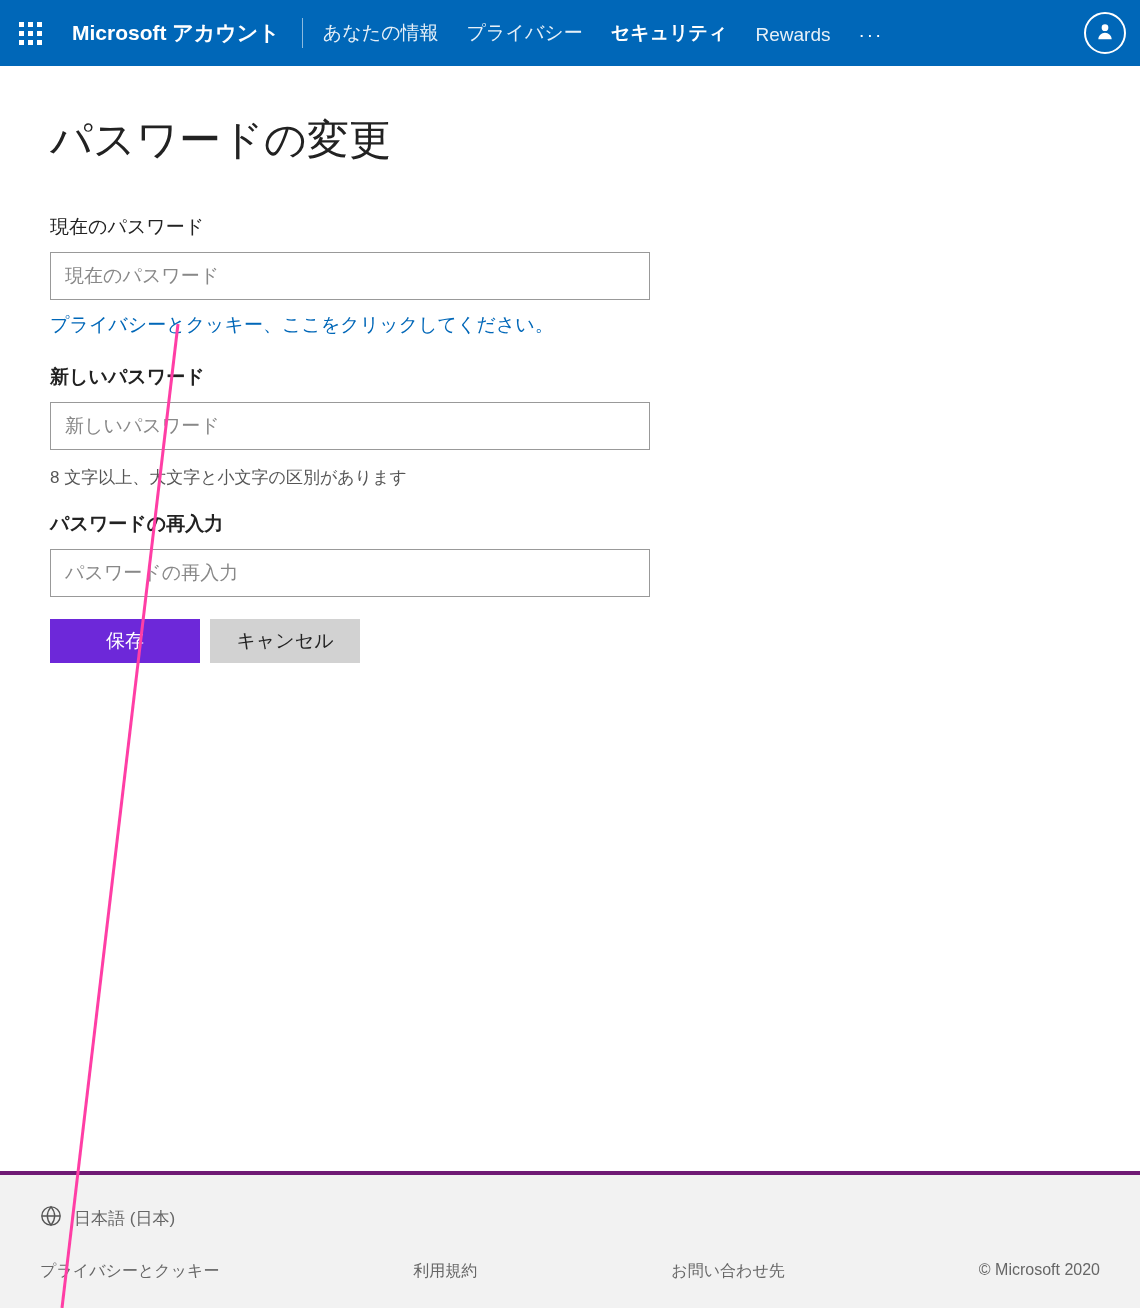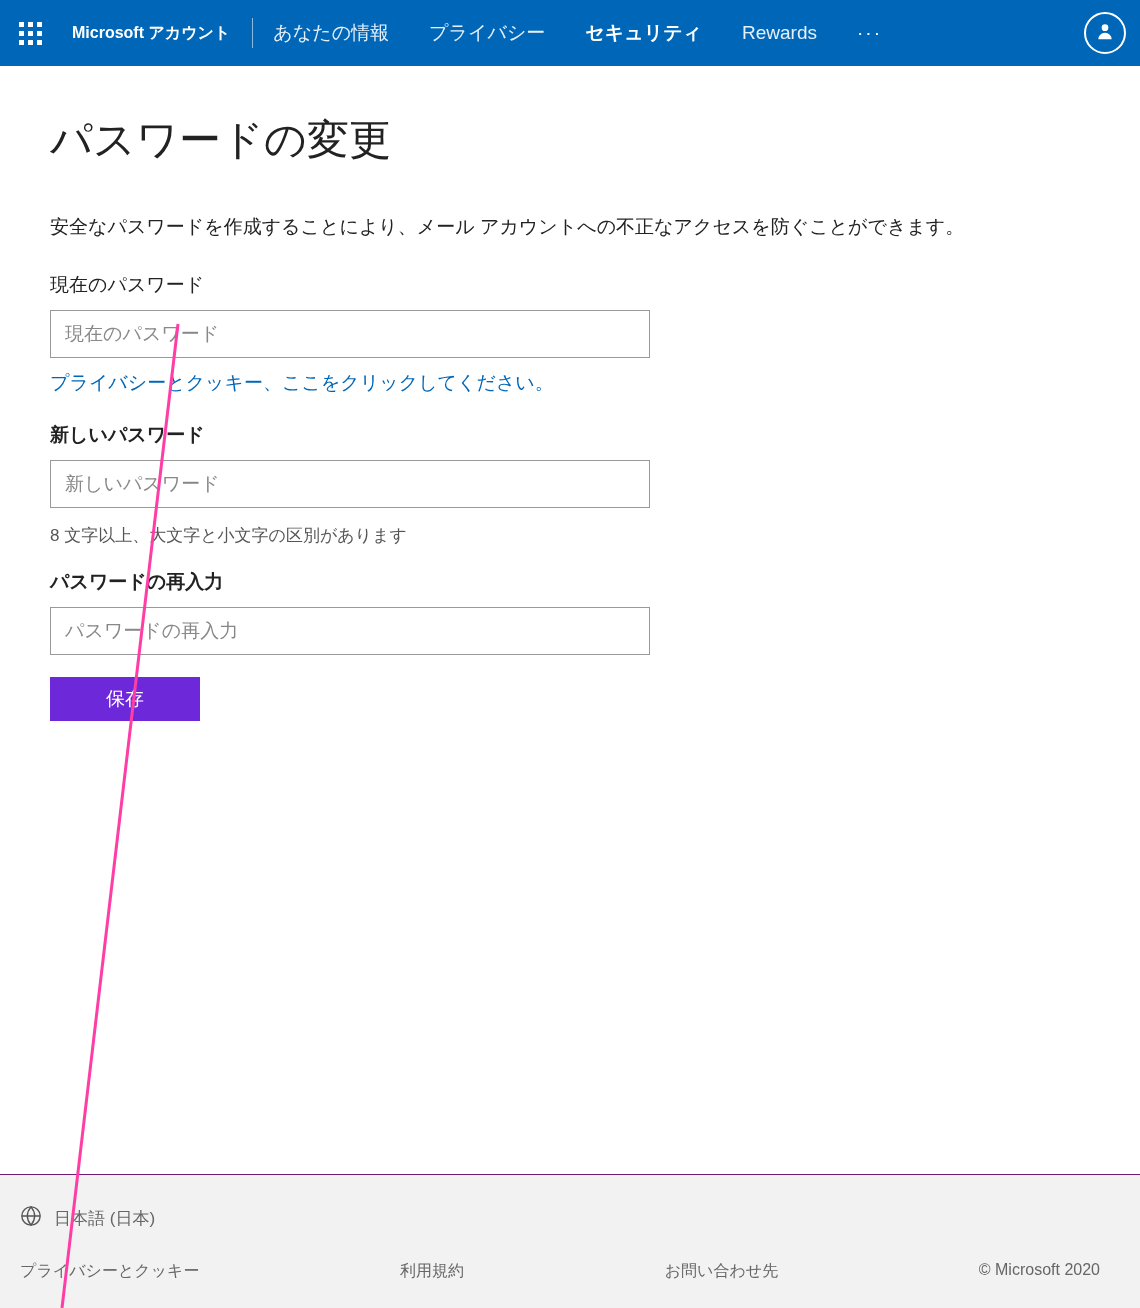--- a/index.html
+++ b/index.html
@@ -28,36 +28,36 @@
     cursor: pointer;
   }
   .waffle {
     display: grid;
     grid-template-columns: repeat(3, 5px);
     grid-template-rows: repeat(3, 5px);
     gap: 4px;
   }
   .waffle span { background: #fff; width: 5px; height: 5px; }
   .brand {
-    font-size: 16px;
+    font-size: 21px;
     font-weight: 600;
     padding: 0 22px 0 12px;
     white-space: nowrap;
     text-align: center;
   }
   .vsep {
     width: 1px;
     height: 30px;
     background: rgba(255,255,255,0.55);
     margin: 0 6px 0 0;
   }
   .nav {
     display: flex;
-    align-items: center;
-    gap: 12px;
+    align-items: flex-end;
+    gap: 0;
     flex: 1;
   }
   .nav-item {
     font-size: 19px;
     padding: 0 14px;
     color: rgba(255,255,255,0.9);
     cursor: pointer;
     white-space: nowrap;
   }
   .nav-item.active {
@@ -158,22 +158,22 @@
     font-size: 19px;
     font-family: inherit;
     cursor: pointer;
   }
   .btn-primary { background: #6d28d9; color: #fff; }
   .btn-secondary { background: #d2d2d2; color: #222; }
   .footer {
     position: absolute;
     left: 0; right: 0; bottom: 0;
     background: #f2f2f2;
-    border-top: 1px solid #701a75;
-    padding: 30px 40px 26px 20px;
+    border-top: 4px solid #701a75;
+    padding: 30px 40px 26px 40px;
   }
   .locale-row {
     display: flex;
     align-items: center;
     gap: 12px;
     margin-bottom: 30px;
     cursor: pointer;
   }
   .globe-icon svg { width: 22px; height: 22px; fill: none; stroke: #555; stroke-width: 1.5; }
   .locale-text { font-size: 17px; color: #666; }
@@ -224,21 +224,20 @@
       <svg viewBox="0 0 24 24">
           <circle cx="12" cy="8" r="4"></circle>
           <path d="M4 22c0-4.4 3.6-8 8-8s8 3.6 8 8"></path>
         </svg>
     </span>
   </div>
 </div>
 
 <div class="main">
   <h1 class="page-title">パスワードの変更</h1>
-  <p class="subtitle">安全なパスワードを作成することにより、メール アカウントへの不正なアクセスを防ぐことができます。</p>
 
   <div class="field-group">
     <label class="field-label">現在のパスワード</label>
     <input type="password" class="text-input" placeholder="現在のパスワード" style="">
     <div><a class="forgot-link">プライバシーとクッキー、ここをクリックしてください。</a></div>
   </div>
 
   <div class="field-group" style="margin-top:26px;">
     <label class="field-label bold">新しいパスワード</label>
     <input type="password" class="text-input" placeholder="新しいパスワード" style="">
@@ -246,20 +245,21 @@
   </div>
 
   <div class="field-group" style="margin-top:18px;">
     <label class="field-label bold">パスワードの再入力</label>
     <input type="password" class="text-input" placeholder="パスワードの再入力" style="">
   </div>
 
 
   <div class="button-row">
     <button class="btn btn-primary">保存</button>
+    <button class="btn btn-secondary">キャンセル</button>
   </div>
 </div>
 
 <div class="footer">
   <div class="locale-row">
     <span class="globe-icon">
       <svg viewBox="0 0 24 24">
           <circle cx="12" cy="12" r="10"></circle>
           <path d="M2 12h20M12 2c2.5 3 4 6.5 4 10s-1.5 7-4 10c-2.5-3-4-6.5-4-10s1.5-7 4-10z"></path>
         </svg>

